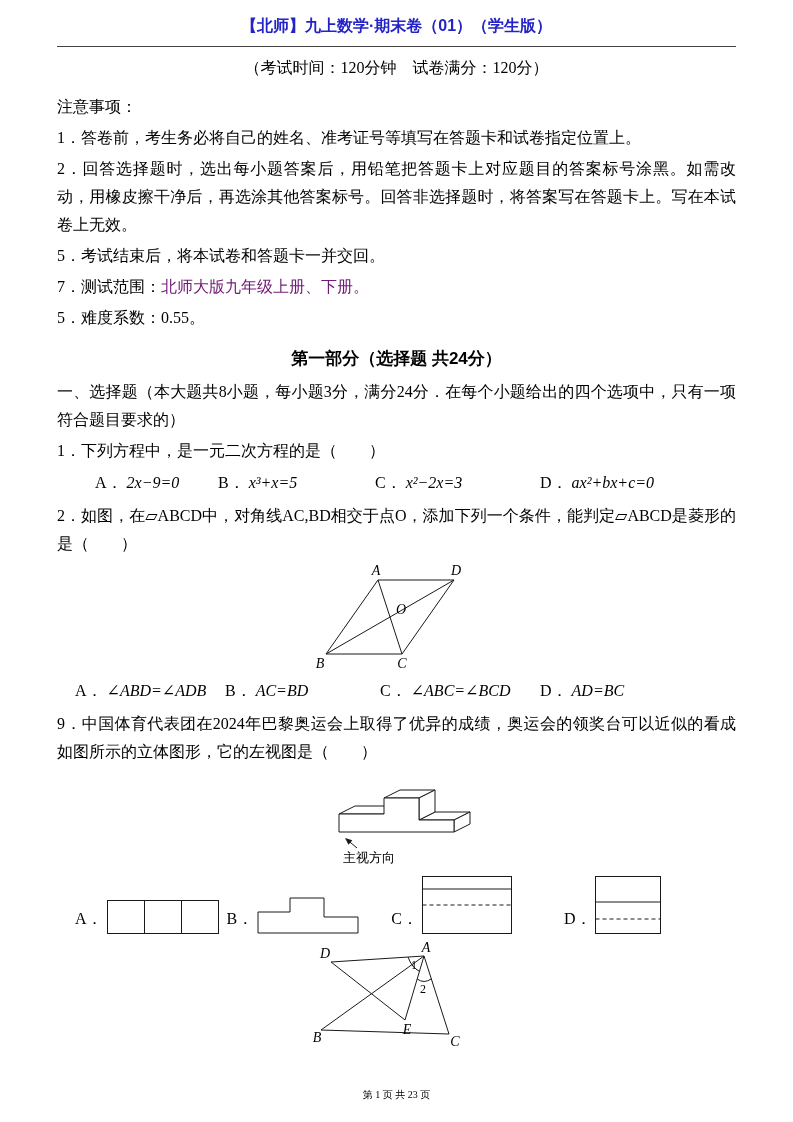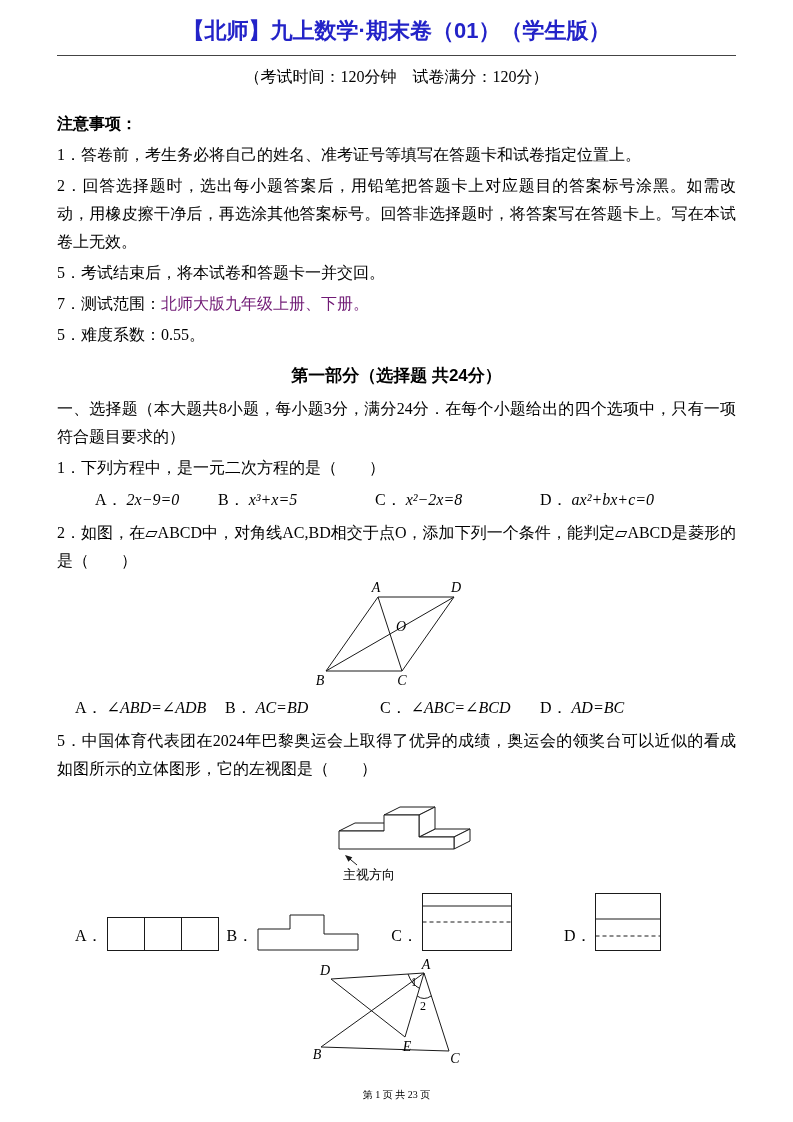--- a/index.html
+++ b/index.html
@@ -7,29 +7,29 @@
     position:relative;
     width:793px;height:1122px;
     box-sizing:border-box;
     padding:14px 57px 20px;
     background:#ffffff;
     font-family:"Liberation Serif","DejaVu Serif",serif;
     font-size:16px;color:#000;
     overflow:hidden;
   }
   .doc-title{
-    text-align:center;font-weight:bold;font-size:22px;
+    text-align:center;font-weight:bold;font-size:16px;
     color:#2323c8;
     font-family:"Liberation Sans","DejaVu Sans",sans-serif;
     margin-top:2px;
   }
   .rule{border:none;border-top:1.5px solid #444;margin:9px 0 8px;}
   .exam-info{text-align:center;margin:0 0 10px;line-height:26px;}
   .notice-heading{
-    font-weight:bold;line-height:28px;margin-top:20px;
+    font-weight:normal;line-height:28px;margin-top:12px;
     font-family:"Liberation Sans","DejaVu Sans",sans-serif;
   }
   p.line{margin:3px 0;line-height:28px;text-align:justify;}
   .stem{margin-top:7px;}
   .red{color:#701a75;}
   .part-heading{
     text-align:center;font-weight:bold;font-size:17px;
     font-family:"Liberation Sans","DejaVu Sans",sans-serif;
     margin:12px 0 4px;line-height:30px;
   }
@@ -81,21 +81,21 @@
     <p class="line">5．难度系数：0.55。</p>
   </div>
 
   <div class="part-heading">第一部分（选择题 共24分）</div>
   <p class="line">一、选择题（本大题共8小题，每小题3分，满分24分．在每个小题给出的四个选项中，只有一项符合题目要求的）</p>
 
   <p class="line stem">1．下列方程中，是一元二次方程的是（　　）</p>
   <div class="options-row q1-row">
     <span class="opt"><span class="olabel">A．</span><span class="math">2x−9=0</span></span>
     <span class="opt"><span class="olabel">B．</span><span class="math">x³+x=5</span></span>
-    <span class="opt"><span class="olabel">C．</span><span class="math">x²−2x=8</span></span>
+    <span class="opt"><span class="olabel">C．</span><span class="math">x²−2x=3</span></span>
     <span class="opt"><span class="olabel">D．</span><span class="math">ax²+bx+c=0</span></span>
   </div>
 
   <p class="line stem">2．如图，在▱ABCD中，对角线AC,BD相交于点O，添加下列一个条件，能判定▱ABCD是菱形的是（　　）</p>
   <div class="fig-center">
     <svg width="185" height="112" viewBox="0 0 185 112">
       <g stroke="#1a1a1a" stroke-width="1" fill="none">
         <polygon points="74,18 150,18 98,92 22,92"></polygon>
         <line x1="74" y1="18" x2="98" y2="92"></line>
         <line x1="22" y1="92" x2="150" y2="18"></line>
@@ -107,21 +107,21 @@
       <text x="92" y="52">O</text>
     </svg>
   </div>
   <div class="options-row q2-row">
     <span class="opt"><span class="olabel">A．</span><span class="math">∠ABD=∠ADB</span></span>
     <span class="opt"><span class="olabel">B．</span><span class="math">AC=BD</span></span>
     <span class="opt"><span class="olabel">C．</span><span class="math">∠ABC=∠BCD</span></span>
     <span class="opt"><span class="olabel">D．</span><span class="math">AD=BC</span></span>
   </div>
 
-  <p class="line stem">5．中国体育代表团在2024年巴黎奥运会上取得了优异的成绩，奥运会的领奖台可以近似的看成如图所示的立体图形，它的左视图是（　　）</p>
+  <p class="line stem">9．中国体育代表团在2024年巴黎奥运会上取得了优异的成绩，奥运会的领奖台可以近似的看成如图所示的立体图形，它的左视图是（　　）</p>
   <div class="fig-center">
     <svg width="175" height="96" viewBox="0 0 175 96">
       <g stroke="#1a1a1a" stroke-width="1" fill="#ffffff">
         <polygon points="30,44 75,44 91,36 46,36"></polygon>
         <polygon points="75,28 110,28 126,20 91,20"></polygon>
         <polygon points="110,50 145,50 161,42 126,42"></polygon>
         <polygon points="110,28 126,20 126,42 110,50"></polygon>
         <polygon points="145,62 145,50 161,42 161,54"></polygon>
         <polygon points="30,62 30,44 75,44 75,28 110,28 110,50 145,50 145,62"></polygon>
       </g>

